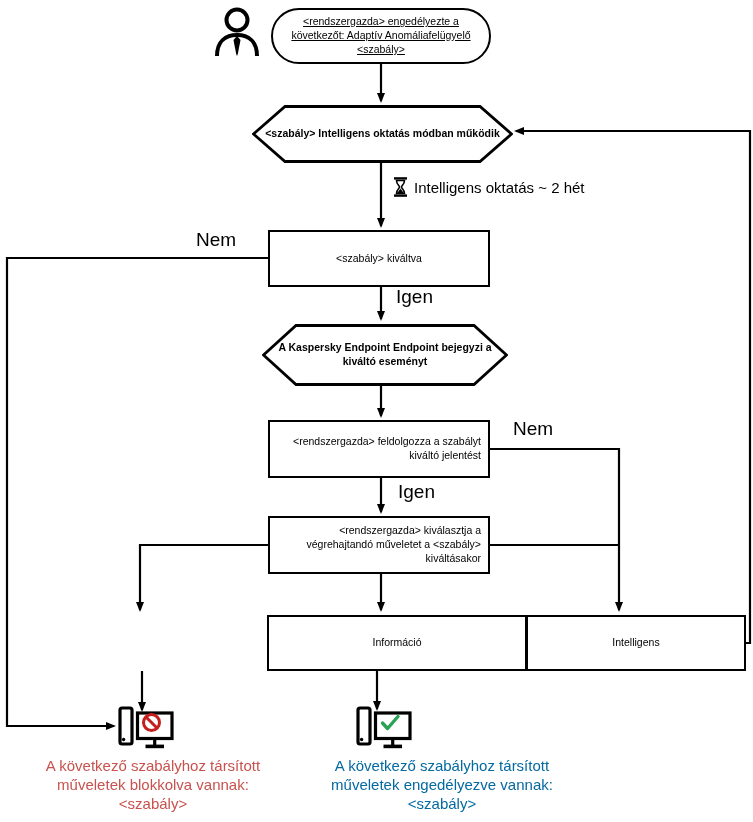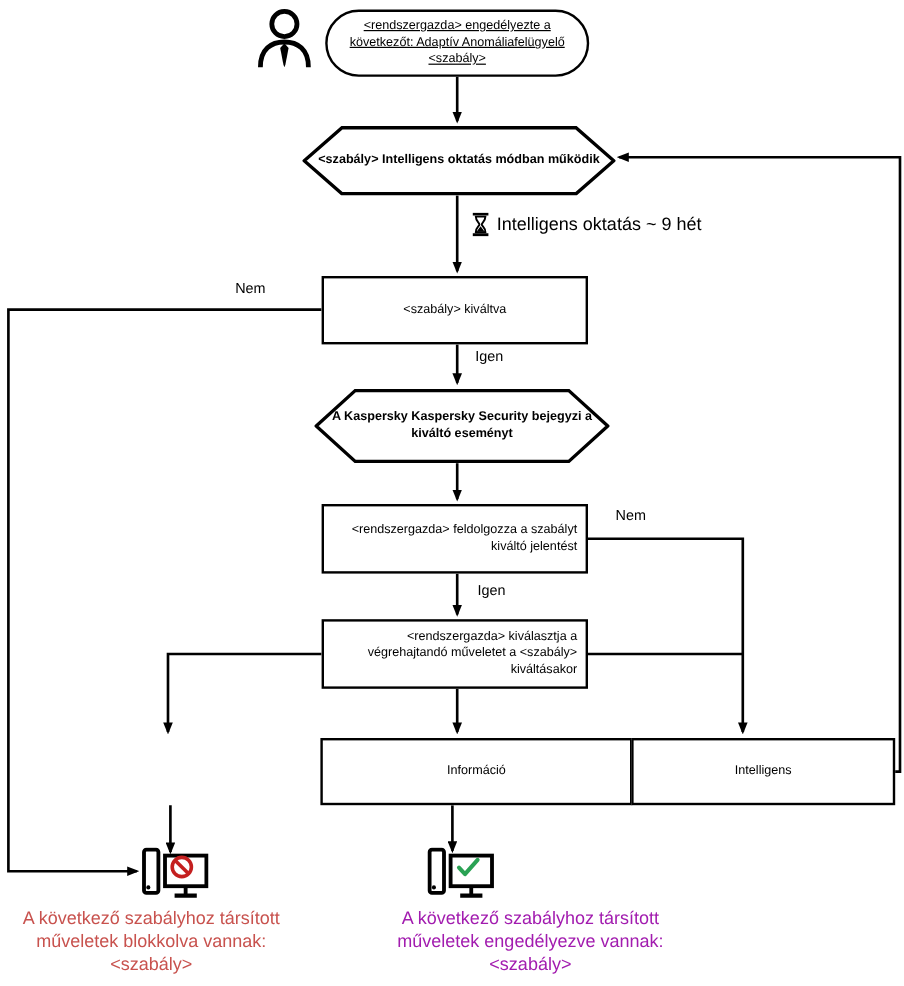--- a/index.html
+++ b/index.html
@@ -12,25 +12,25 @@
     position:absolute;display:flex;align-items:center;justify-content:center;
     text-align:center;font-size:10.5px;line-height:1.32;background:#fff;
     box-sizing:border-box;
   }
   .rect{border:2.6px solid #000;text-align:right;}
   .stadium{border:2.6px solid #000;border-radius:30px;text-decoration:underline;}
   .hex{background:transparent;border:none;}
   .hex svg{position:absolute;left:0;top:0;}
   .hex span{position:relative;z-index:1;font-weight:bold;}
   .nowrap{white-space:nowrap;}
-  .lbl{position:absolute;font-size:12px;line-height:18px;color:#000;}
+  .lbl{position:absolute;font-size:19px;line-height:18px;color:#000;}
   .training{position:absolute;display:flex;align-items:center;gap:6px;font-size:15px;}
   .outcome{position:absolute;text-align:center;font-size:15px;line-height:1.25;}
   .outcome.blocked{color:#c8524e;}
-  .outcome.allowed{color:#a21caf;}
+  .outcome.allowed{color:#0369a1;}
   .icon{position:absolute;}
 </style>
 </head>
 <body>
 
 <div class="canvas">
 
   <svg class="wires" width="753" height="822" aria-hidden="true">
     <defs>
       <marker id="ah" viewBox="0 0 10 8" markerWidth="10" markerHeight="8" refX="8" refY="4" orient="auto" markerUnits="userSpaceOnUse">
@@ -71,32 +71,32 @@
     <span class="nowrap">&lt;szabály&gt; Intelligens oktatás módban működik</span>
   </div>
 
   <div class="training" style="left:393px;top:177px">
     <svg width="15" height="20" viewBox="0 0 15 20" aria-hidden="true">
       <line x1="1" y1="1.4" x2="14" y2="1.4" stroke="#000" stroke-width="2.4"></line>
       <line x1="1" y1="18.6" x2="14" y2="18.6" stroke="#000" stroke-width="2.4"></line>
       <path d="M3.5,3.5 h8 c0,4 -3,5 -3,6.5 c0,1.5 3,2.5 3,6.5 h-8 c0,-4 3,-5 3,-6.5 c0,-1.5 -3,-2.5 -3,-6.5 z" fill="none" stroke="#000" stroke-width="1.6"></path>
       <polygon points="7.5,11.5 10.9,16.2 4.1,16.2" fill="#000"></polygon>
     </svg>
-    <span>Intelligens oktatás ~ 9 hét</span>
+    <span>Intelligens oktatás ~ 2 hét</span>
   </div>
 
   <div class="node rect" style="left:268px;top:230px;width:222px;height:57px">
     <span>&lt;szabály&gt; kiváltva</span>
   </div>
 
   <div class="node hex" style="left:262px;top:324px;width:246px;height:62px">
     <svg width="246" height="62" viewBox="0 0 246 62">
       <polygon points="34,1.5 212,1.5 244.5,31 212,60.5 34,60.5 1.5,31" fill="#fff" stroke="#000" stroke-width="2.8"></polygon>
     </svg>
-    <span style="width:240px">A Kaspersky Kaspersky Security bejegyzi a kiváltó eseményt</span>
+    <span style="width:240px">A Kaspersky Endpoint Endpoint bejegyzi a kiváltó eseményt</span>
   </div>
 
   <div class="node rect" style="left:268px;top:420px;width:222px;height:58px">
     <span style="width:204px">&lt;rendszergazda&gt; feldolgozza a szabályt kiváltó jelentést</span>
   </div>
 
   <div class="node rect" style="left:268px;top:516px;width:222px;height:58px">
     <span style="width:204px">&lt;rendszergazda&gt; kiválasztja a végrehajtandó műveletet a &lt;szabály&gt; kiváltásakor</span>
   </div>
 
@@ -124,16 +124,16 @@
 
   <svg class="icon" style="left:356px;top:706px" width="56" height="46" viewBox="0 0 56 46" aria-hidden="true">
     <rect x="2" y="2" width="12" height="36" rx="2" fill="#fff" stroke="#000" stroke-width="3.2"></rect>
     <circle cx="5.6" cy="33.5" r="1.7" fill="#000"></circle>
     <rect x="19.5" y="7" width="34.5" height="25.5" fill="#fff" stroke="#000" stroke-width="3.2"></rect>
     <line x1="36.7" y1="32.7" x2="36.7" y2="39" stroke="#000" stroke-width="3.2"></line>
     <line x1="27.5" y1="40.4" x2="46" y2="40.4" stroke="#000" stroke-width="3.6"></line>
     <polyline points="26.5,17 31.5,22.5 42,10.5" fill="none" stroke="#2aa254" stroke-width="3.4" stroke-linecap="round" stroke-linejoin="round"></polyline>
   </svg>
 
-  <div class="outcome blocked" style="left:1px;top:757px;width:250px">A következő szabályhoz társított műveletek blokkolva vannak: &lt;szabály&gt;</div>
+  <div class="outcome blocked" style="left:28px;top:757px;width:250px">A következő szabályhoz társított műveletek blokkolva vannak: &lt;szabály&gt;</div>
   <div class="outcome allowed" style="left:312px;top:757px;width:260px">A következő szabályhoz társított műveletek engedélyezve vannak: &lt;szabály&gt;</div>
 
 </div>
 
 </body></html>

